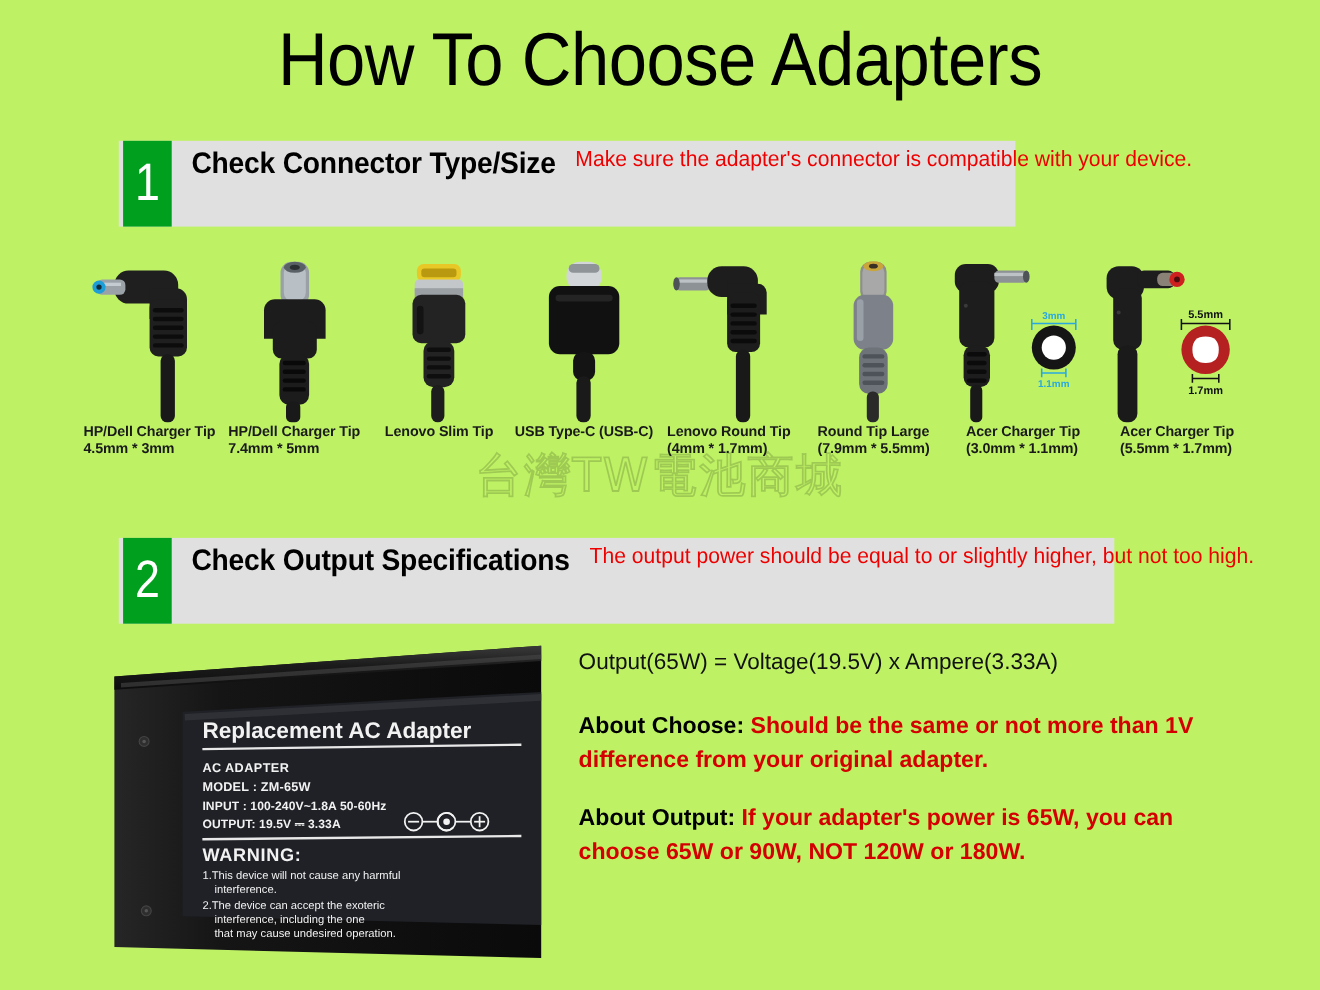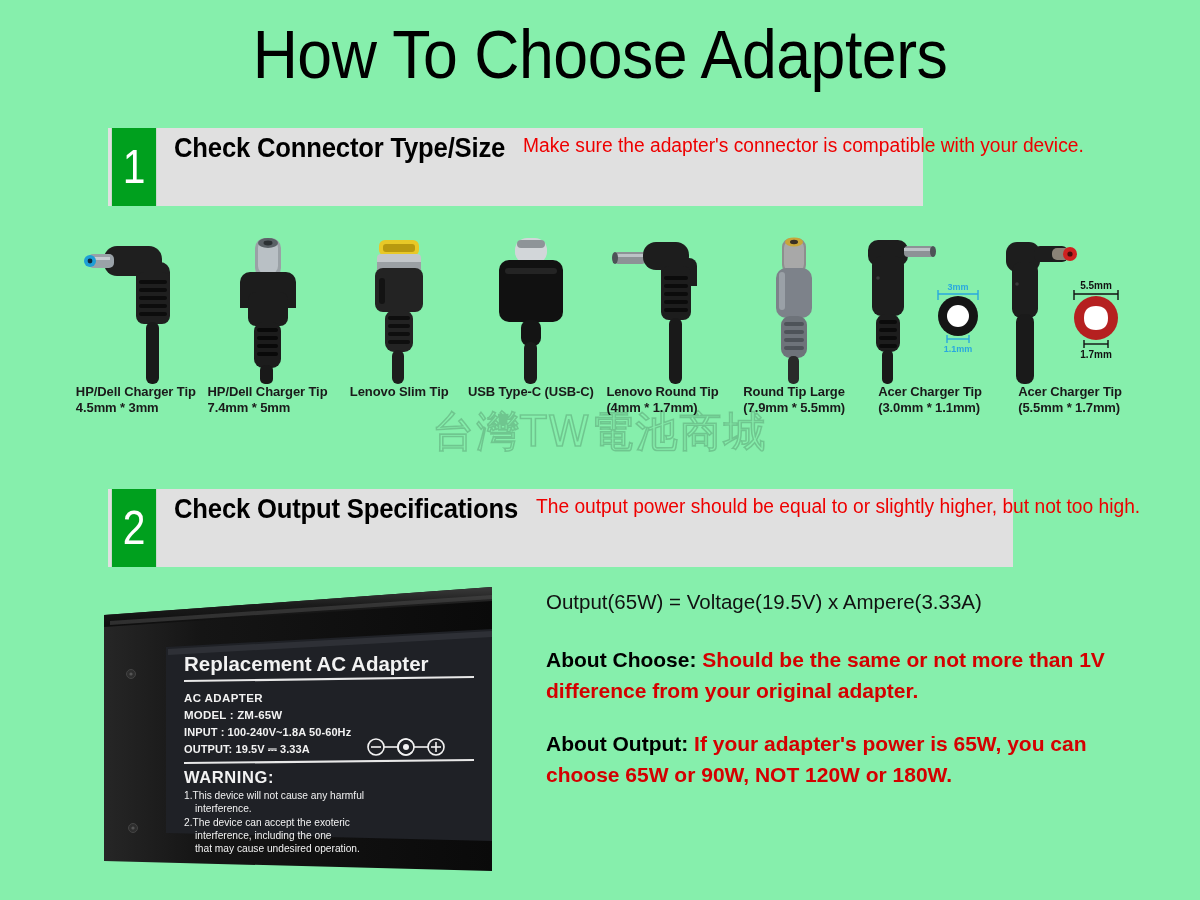--- a/index.html
+++ b/index.html
@@ -11,21 +11,21 @@
     width: 1200px;
     height: 900px;
     position: relative;
     overflow: hidden;
     font-family: "Liberation Sans", sans-serif;
     color: #000;
   }
   .page {
     position: absolute;
     inset: 0;
-    background: #86efac;
+    background: #bef264;
   }
 
   
   .title {
     position: absolute;
     left: 0;
     top: 12px;
     width: 1200px;
     text-align: center;
     font-size: 68px;
@@ -146,21 +146,21 @@
     position: absolute;
     left: 88px;
     top: 575px;
     width: 420px;
     height: 315px;
   }
 
   
   .spec-block {
     position: absolute;
-    left: 546px;
+    left: 526px;
     top: 588px;
     width: 560px;
   }
   .spec-eq {
     font-size: 20.5px;
     line-height: 28px;
     color: #111;
     margin-bottom: 28px;
     white-space: nowrap;
   }

